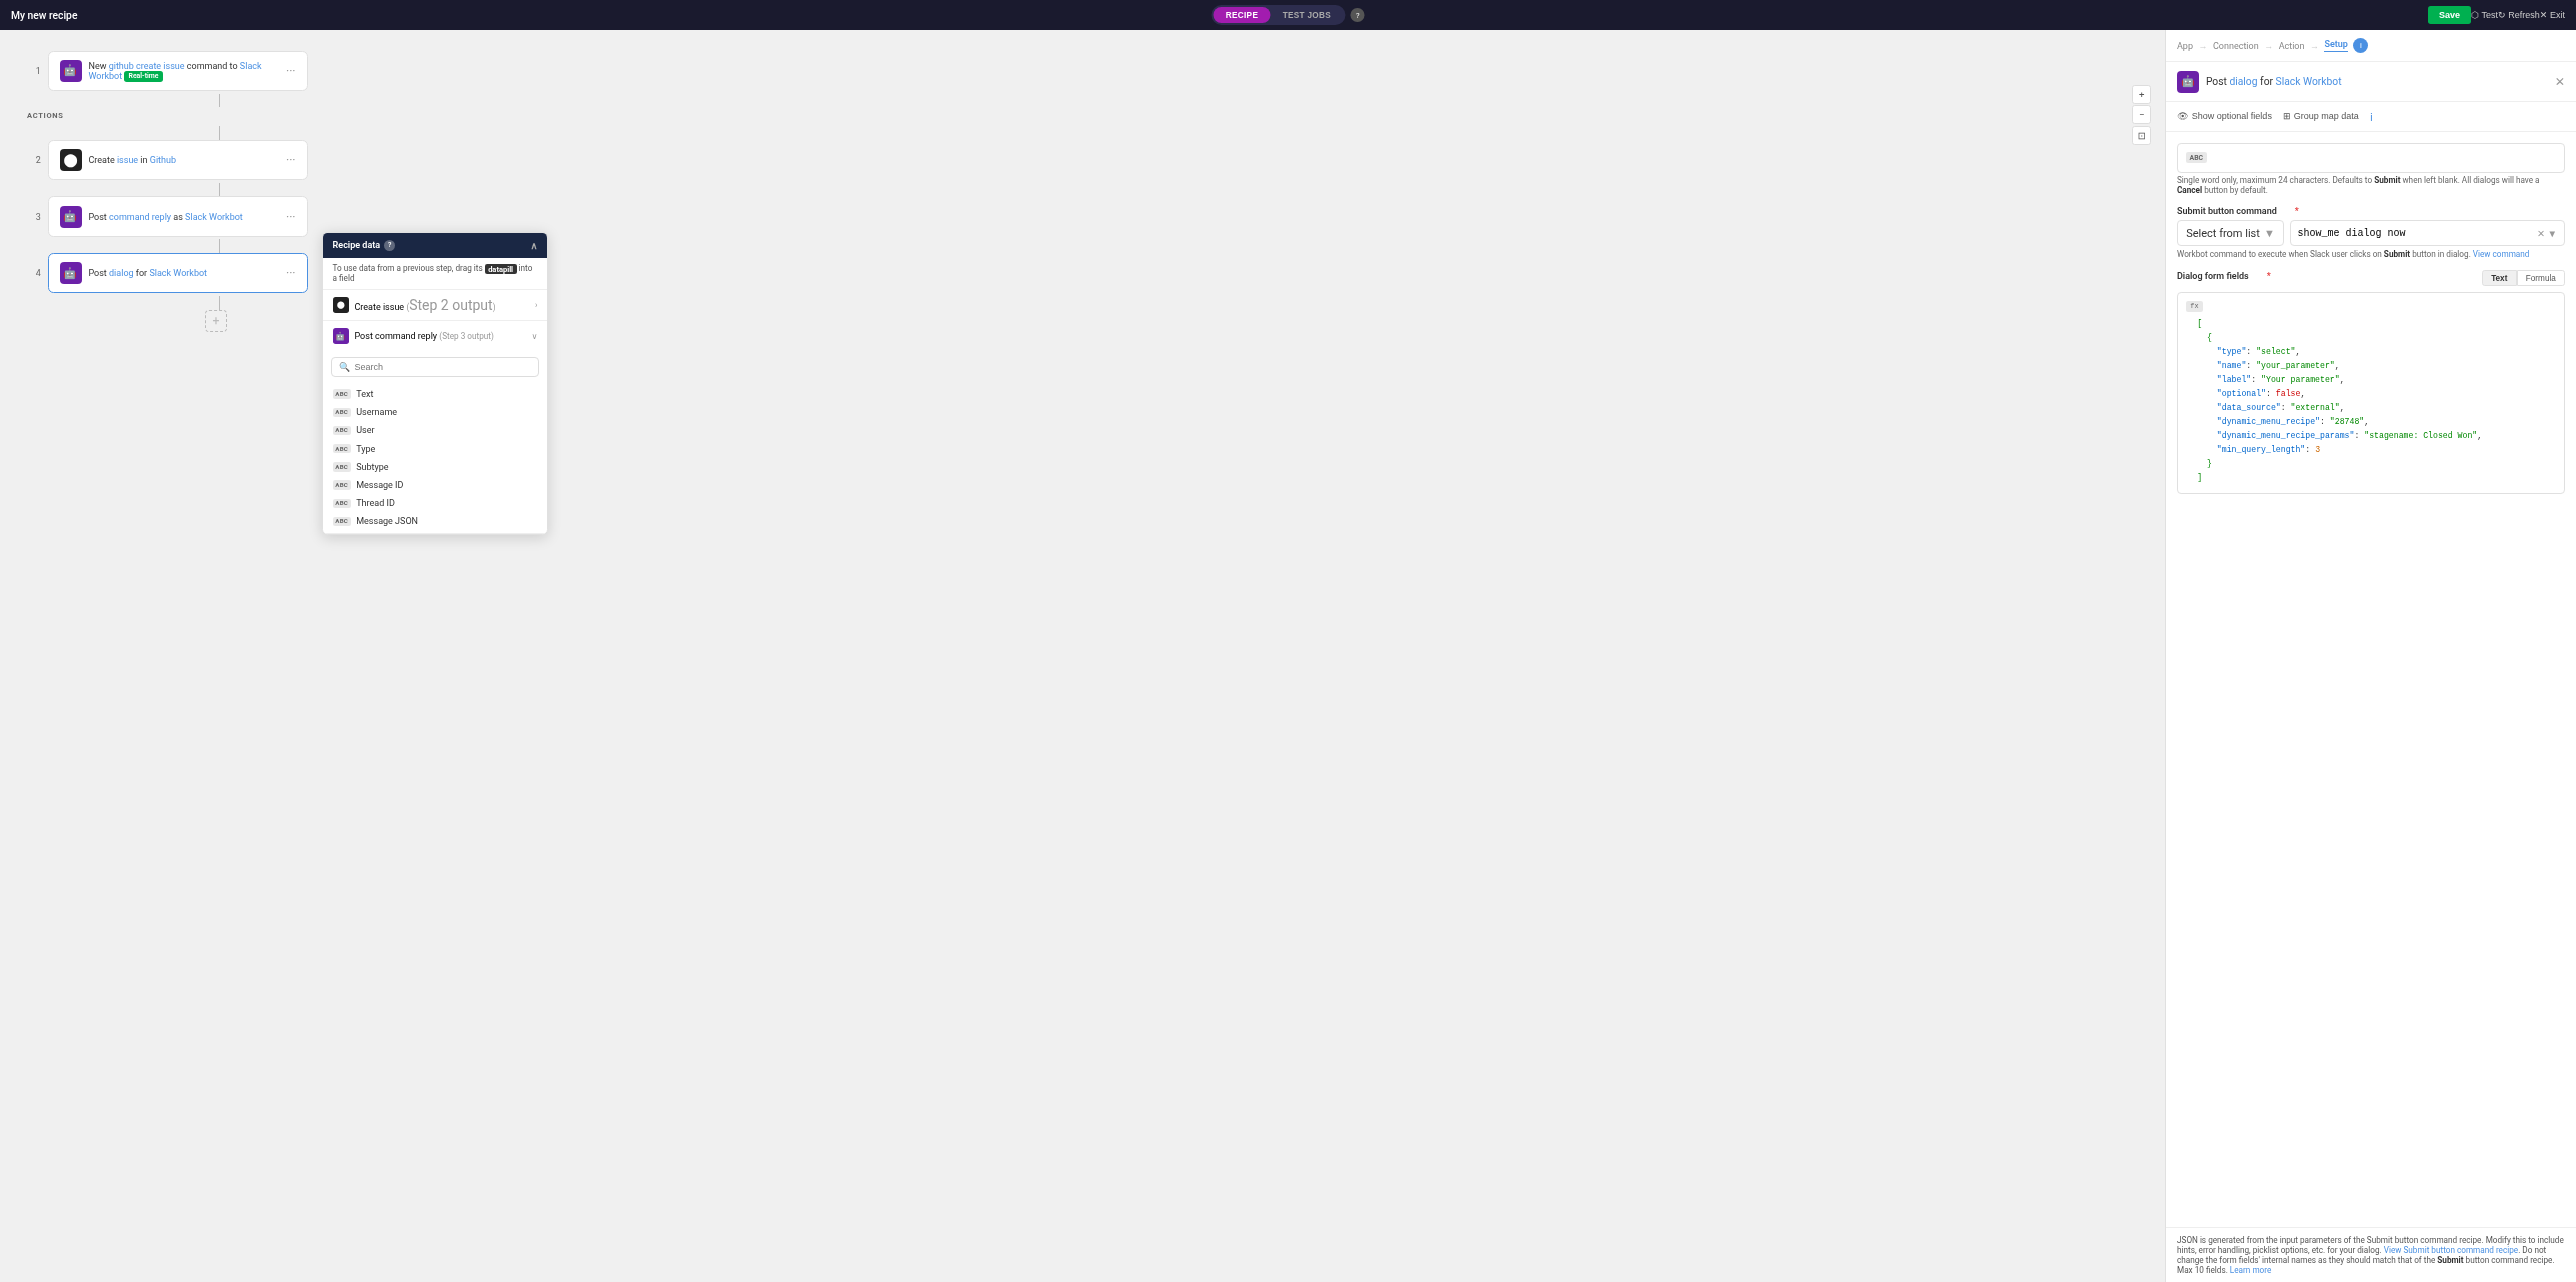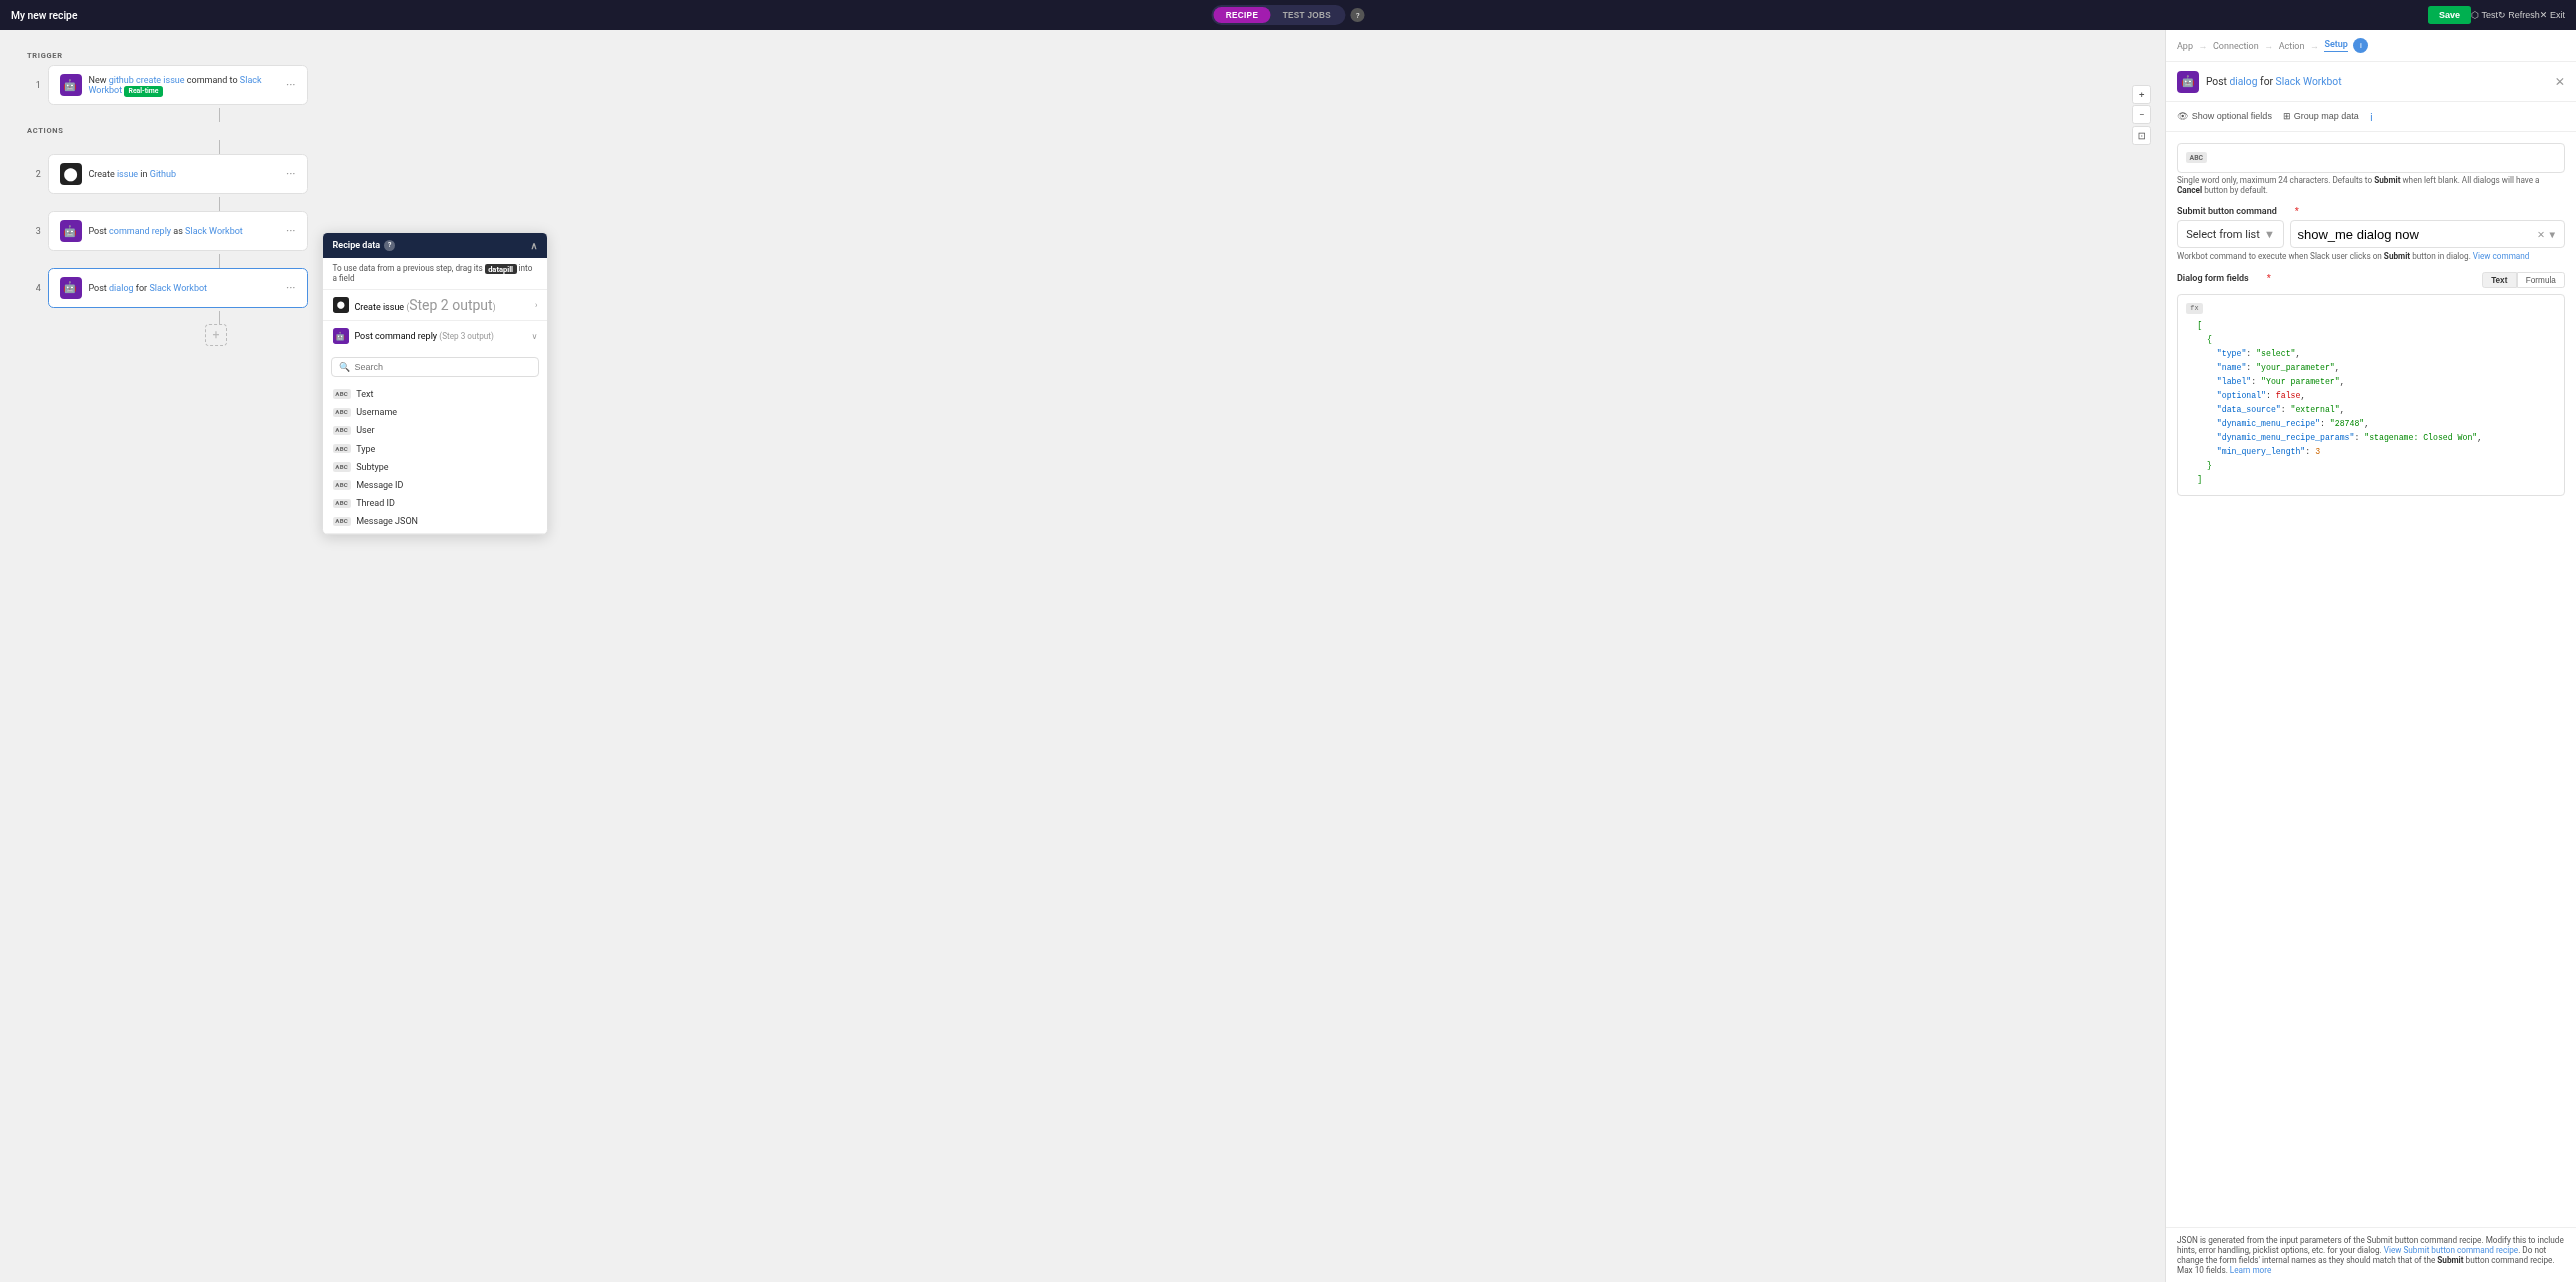--- a/index.html
+++ b/index.html
@@ -468,23 +468,24 @@
       flex: 1;
       border: 0.7px solid #e0e0e0;
       border-radius: 4.1px;
       display: flex;
       align-items: center;
       padding: 0 6.9px;
     }
     .cmd-input {
       border: none;
       outline: none;
-      font-size: 13px;
+      font-size: 10px;
       flex: 1;
       padding: 5.5px 0;
+      font-family: Liberation Mono, monospace;
     }
     .cmd-clear {
       color: #999;
       cursor: pointer;
       font-size: 9.6px;
       margin-right: 2.7px;
     }
     .cmd-dropdown-arrow {
       color: #999;
       font-size: 9.6px;
@@ -584,21 +585,20 @@
 
   <div class="canvas">
 
     <div class="canvas-controls">
       <div class="canvas-btn">+</div>
       <div class="canvas-btn">−</div>
       <div class="canvas-btn">⊡</div>
     </div>
 
     <div class="steps-container">
-      <div class="section-label">TRIGGER</div>
 
       <div class="step-row">
         <span class="step-num">1</span>
         <div class="step-card">
           <div class="step-icon purple">🤖</div>
           <div class="step-text">
             New <a class="step-link">github create issue</a> command to <a class="step-link">Slack Workbot</a>
             <span class="badge-realtime">Real-time</span>
           </div>
           <span class="step-more">···</span>

